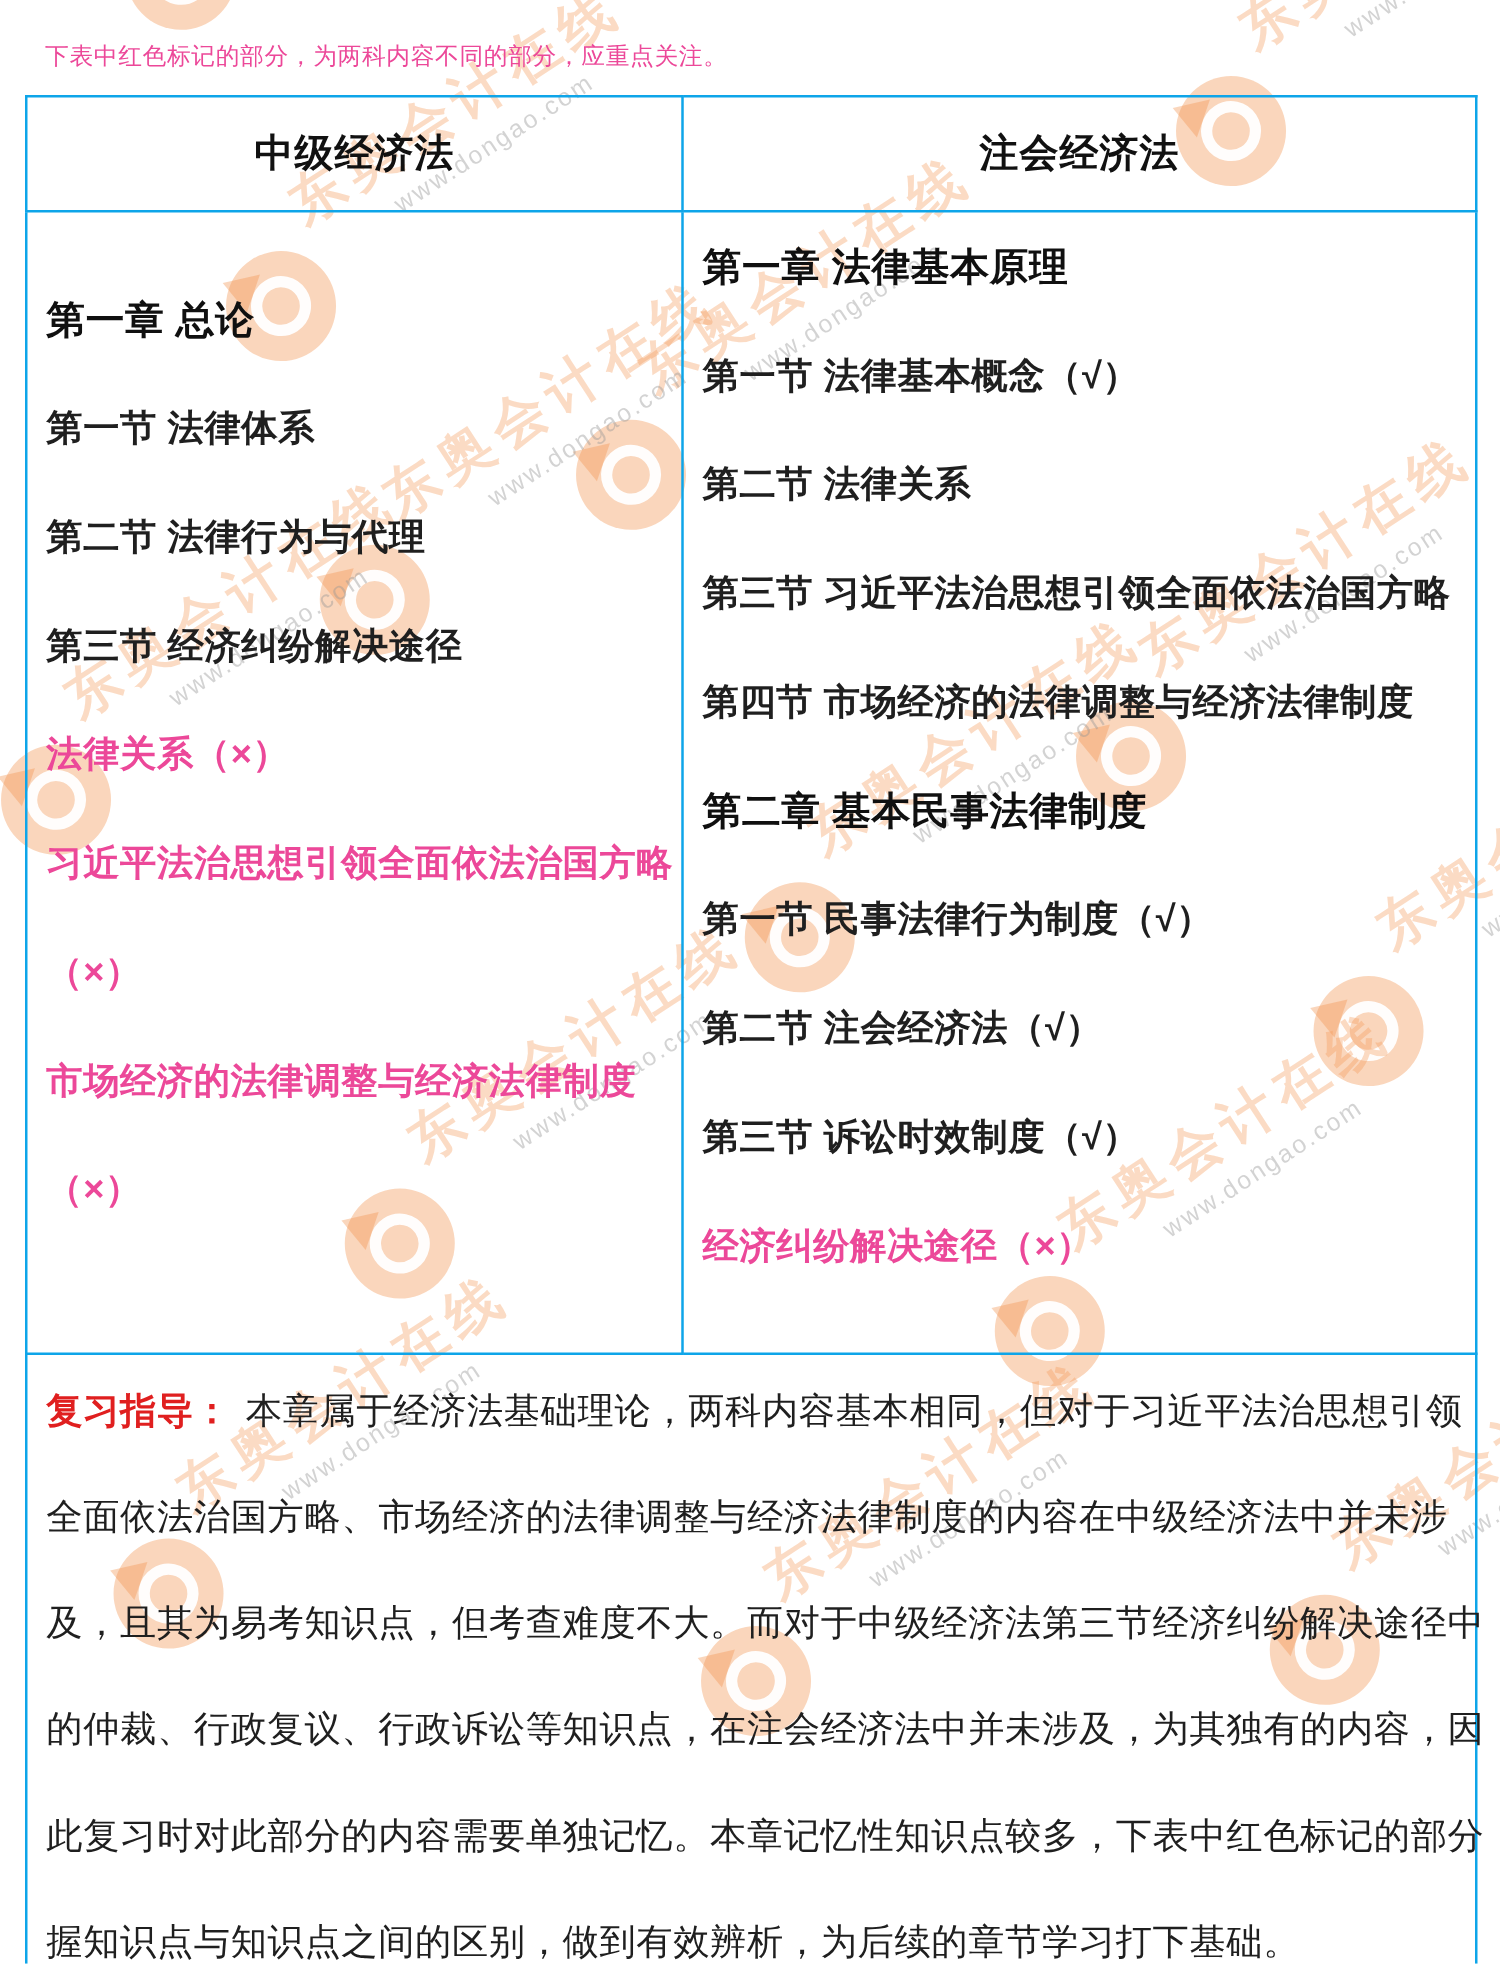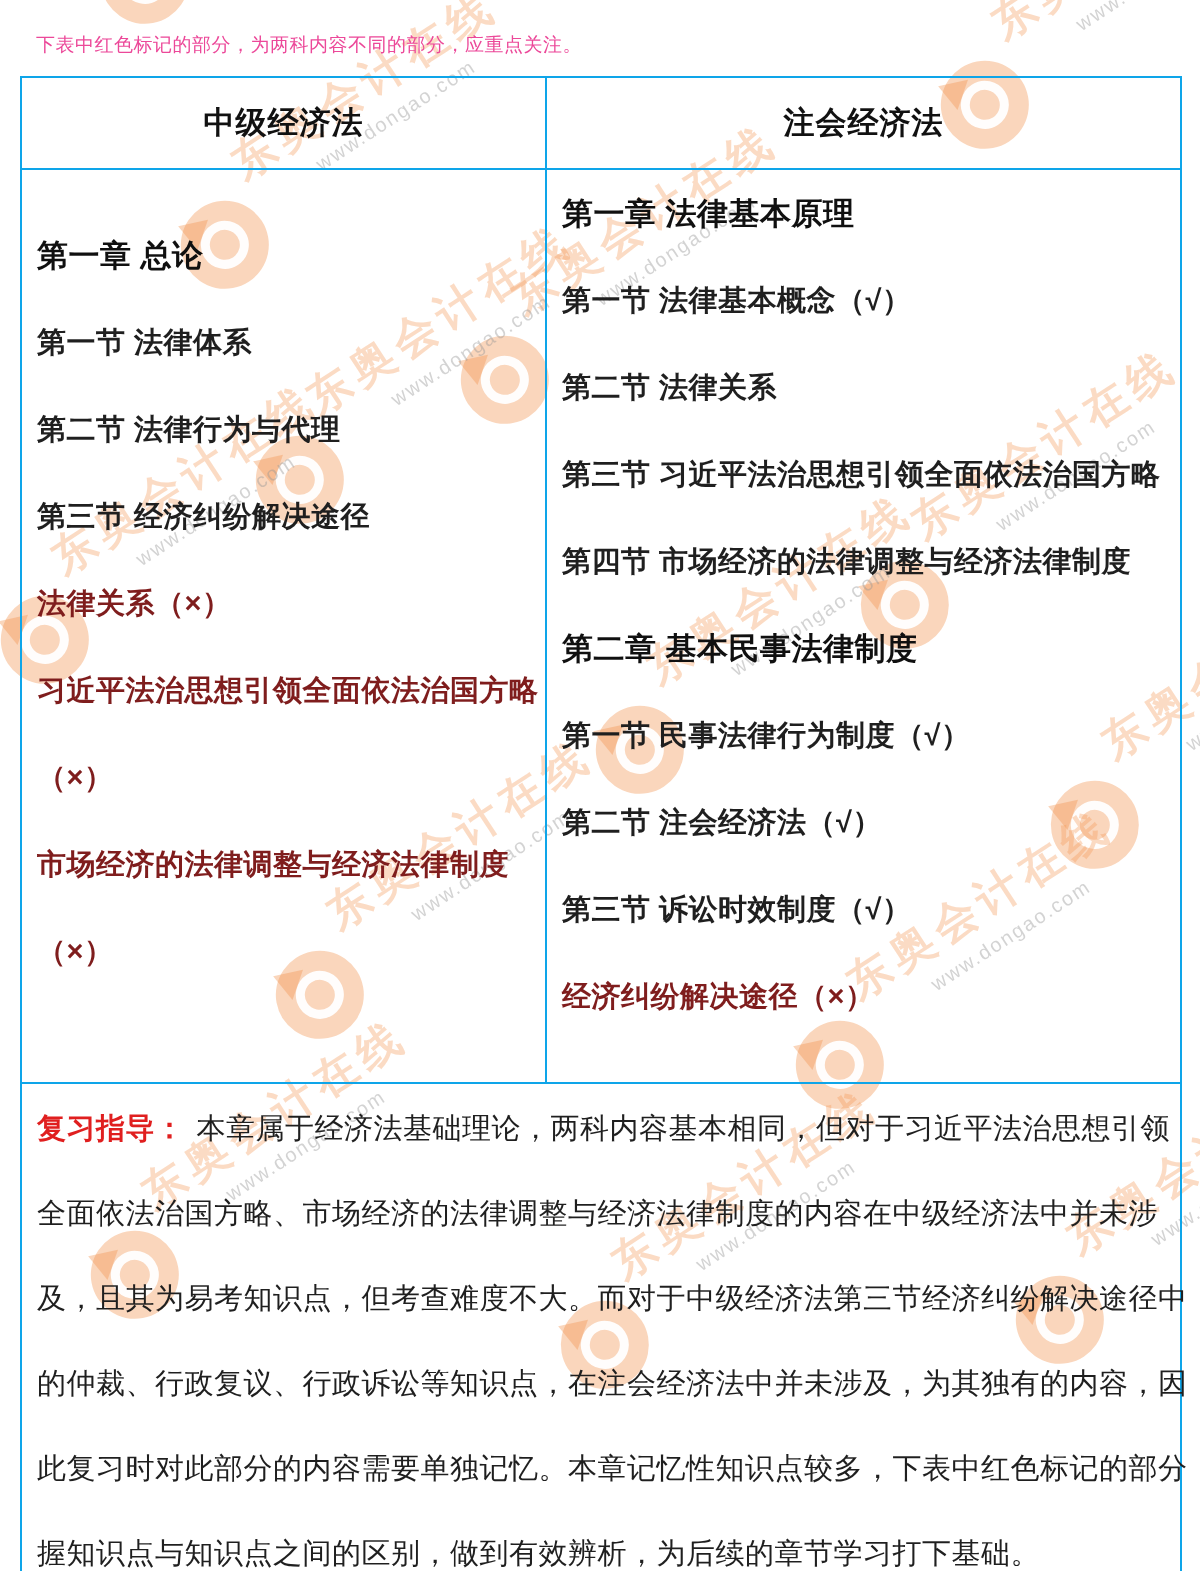--- a/index.html
+++ b/index.html
@@ -110,21 +110,21 @@
     height: 87px;
     display: flex;
     align-items: center;
     font-size: 29px;
     letter-spacing: 0.5px;
     white-space: nowrap;
     color: #1f1f1f;
     font-weight: bold;
   }
   .line.chapter { font-weight: bold; font-size: 31px; color: #101010; }
-  .line.red     { color: #7f1d1d; }
+  .line.red     { color: #ec4899; }
 
   .review-cell {
     height: 519px;
     vertical-align: top;
     padding: 2px 15px 0 15px;
   }
   .review-line {
     height: 85px;
     display: flex;
     align-items: center;

